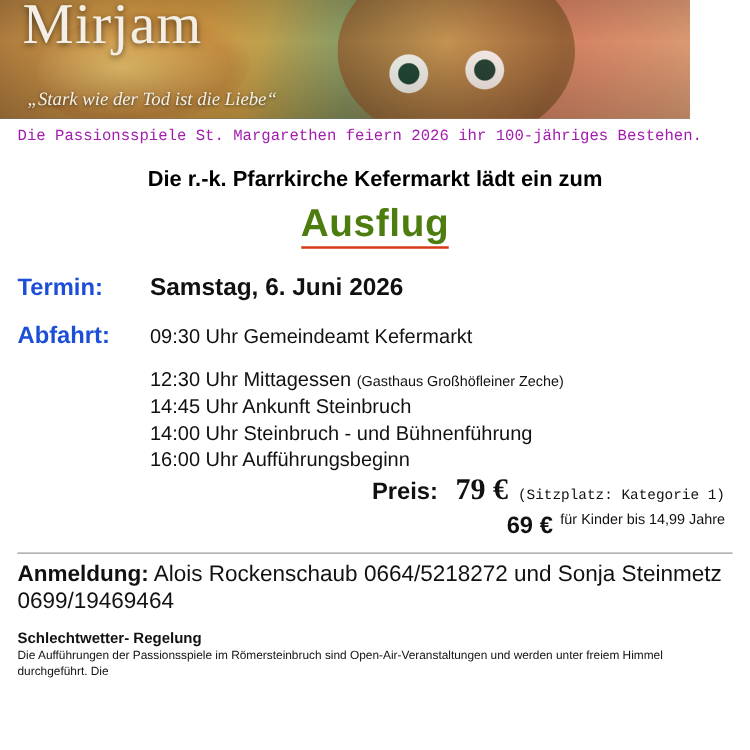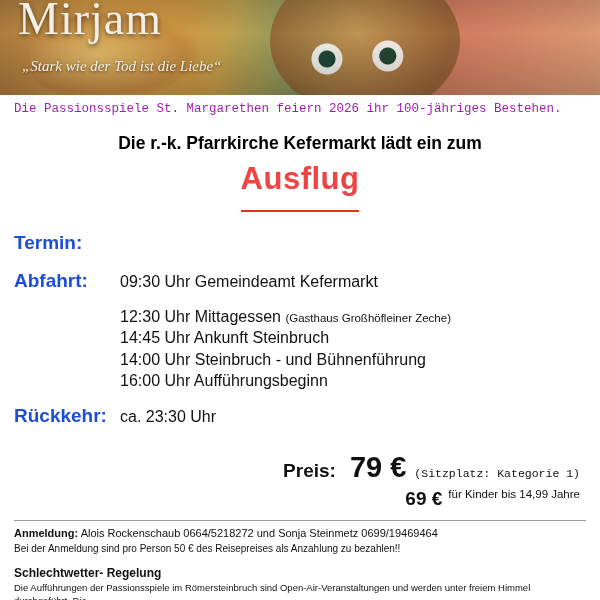--- a/index.html
+++ b/index.html
@@ -12,21 +12,21 @@
     height: 600px;
     font-family: "Liberation Serif", serif;
     color: #111111;
     overflow: hidden;
     position: relative;
   }
 
   
   .banner {
     position: relative;
-    width: 600px;
+    width: 552px;
     height: 95px;
     overflow: hidden;
     background: #0c4a6e;
   }
   .banner-art {
     position: absolute;
     inset: 0;
     background:
       radial-gradient(circle at 18% 40%, rgba(255,205,90,0.55) 0%, rgba(255,205,90,0) 45%),
       radial-gradient(circle at 52% 30%, rgba(120,170,120,0.65) 0%, rgba(120,170,120,0) 40%),
@@ -65,21 +65,21 @@
     top: -8px;
     color: #f4efe6;
     font-family: "Liberation Serif", serif;
     font-size: 46px;
     letter-spacing: 1px;
     text-shadow: 0 2px 5px rgba(0,0,0,0.55);
   }
   .banner-sub {
     position: absolute;
     left: 22px;
-    top: 58px;
+    top: 72px;
     color: #f6f1e8;
     font-family: "Liberation Serif", serif;
     font-style: italic;
     font-size: 15px;
     text-shadow: 0 1px 3px rgba(0,0,0,0.6);
   }
   .banner-shade {
     position: absolute;
     inset: 0;
     background: linear-gradient(to bottom, rgba(0,0,0,0.12) 0%, rgba(0,0,0,0.0) 35%, rgba(0,0,0,0.18) 100%);
@@ -107,23 +107,23 @@
   }
   .ausflug-wrap {
     text-align: center;
     margin-top: 7px;
   }
   .ausflug {
     display: inline-block;
     font-family: "Liberation Sans", sans-serif;
     font-weight: bold;
     font-size: 31px;
-    color: #ef4444;
+    color: #4d7c0f;
     border-bottom: 2px solid #d43b16;
-    padding-bottom: 13px;
+    padding-bottom: 0;
     letter-spacing: 0.5px;
   }
 
   .rows {
     margin-top: 20px;
   }
   .row {
     display: flex;
     align-items: baseline;
     margin-bottom: 2px;
@@ -159,38 +159,38 @@
     font-family: "Liberation Sans", sans-serif;
     font-size: 16px;
     line-height: 1.33;
   }
   .row-rueck {
     margin-top: 14px;
   }
 
   
   .price-block {
-    margin-top: 24px;
+    margin-top: 0;
     text-align: right;
     padding-right: 8px;
   }
   .price-line1 {
     display: flex;
     align-items: baseline;
     justify-content: flex-end;
   }
   .price-label {
     font-family: "Liberation Sans", sans-serif;
     font-size: 19px;
     font-weight: bold;
     margin-right: 14px;
   }
   .price-main {
-    font-family: Liberation Sans, sans-serif;
-    font-size: 29px;
+    font-family: Liberation Serif, serif;
+    font-size: 24px;
     font-weight: bold;
   }
   .price-cat {
     font-family: Liberation Mono, monospace;
     font-size: 11.5px;
     margin-left: 8px;
   }
   .price-line2 {
     margin-top: 4px;
     display: flex;
@@ -209,21 +209,21 @@
   }
 
   hr.sep {
     border: none;
     border-top: 1px solid #9a9a9a;
     margin: 10px 2px 6px 2px;
   }
 
   .anmeldung {
     font-family: "Liberation Sans", sans-serif;
-    font-size: 11px;
+    font-size: 18px;
     padding-left: 2px;
   }
   .anmeldung b { font-weight: bold; }
   .anzahlung {
     font-family: "Liberation Sans", sans-serif;
     font-size: 10px;
     padding-left: 2px;
     margin-top: 4px;
   }
   .schlecht-title {
@@ -260,20 +260,21 @@
   <div class="headline">Die r.-k. Pfarrkirche Kefermarkt lädt ein zum</div>
 
   <div class="ausflug-wrap">
     <span class="ausflug">Ausflug</span>
   </div>
 
   <div class="rows">
 
     <div class="row">
       <div class="label">Termin:</div>
+      <div class="value-big">Samstag, 6. Juni 2026</div>
     </div>
 
     <div class="row" style="margin-top:16px;">
       <div class="label">Abfahrt:</div>
       <div class="value">09:30 Uhr Gemeindeamt Kefermarkt</div>
     </div>
 
     <div class="sched">
       <div>
         <span>12:30 Uhr Mittagessen</span>
@@ -283,24 +284,20 @@
         <span>14:45 Uhr Ankunft Steinbruch</span>
       </div>
       <div>
         <span>14:00 Uhr Steinbruch - und Bühnenführung</span>
       </div>
       <div>
         <span>16:00 Uhr Aufführungsbeginn</span>
       </div>
     </div>
 
-    <div class="row row-rueck">
-      <div class="label">Rückkehr:</div>
-      <div class="value">ca. 23:30 Uhr</div>
-    </div>
 
   </div>
 
   <div class="price-block">
     <div class="price-line1">
       <span class="price-label">Preis:</span>
       <span class="price-main">79 €</span>
       <span class="price-cat">(Sitzplatz: Kategorie 1)</span>
     </div>
     <div class="price-line2">
@@ -309,21 +306,20 @@
     </div>
   </div>
 
   <hr class="sep">
 
   <div class="anmeldung">
     <b>Anmeldung:</b>
     <span>Alois Rockenschaub 0664/5218272 und Sonja Steinmetz 0699/19469464</span>
   </div>
 
-  <div class="anzahlung">Bei der Anmeldung sind pro Person 50 € des Reisepreises als Anzahlung zu bezahlen!!</div>
 
   <div class="schlecht-title">Schlechtwetter- Regelung</div>
   <div class="schlecht-text">
     <div>Die Aufführungen der Passionsspiele im Römersteinbruch sind Open-Air-Veranstaltungen und werden unter freiem Himmel durchgeführt. Die</div>
 
   </div>
 
 </div>
 
 </body></html>

